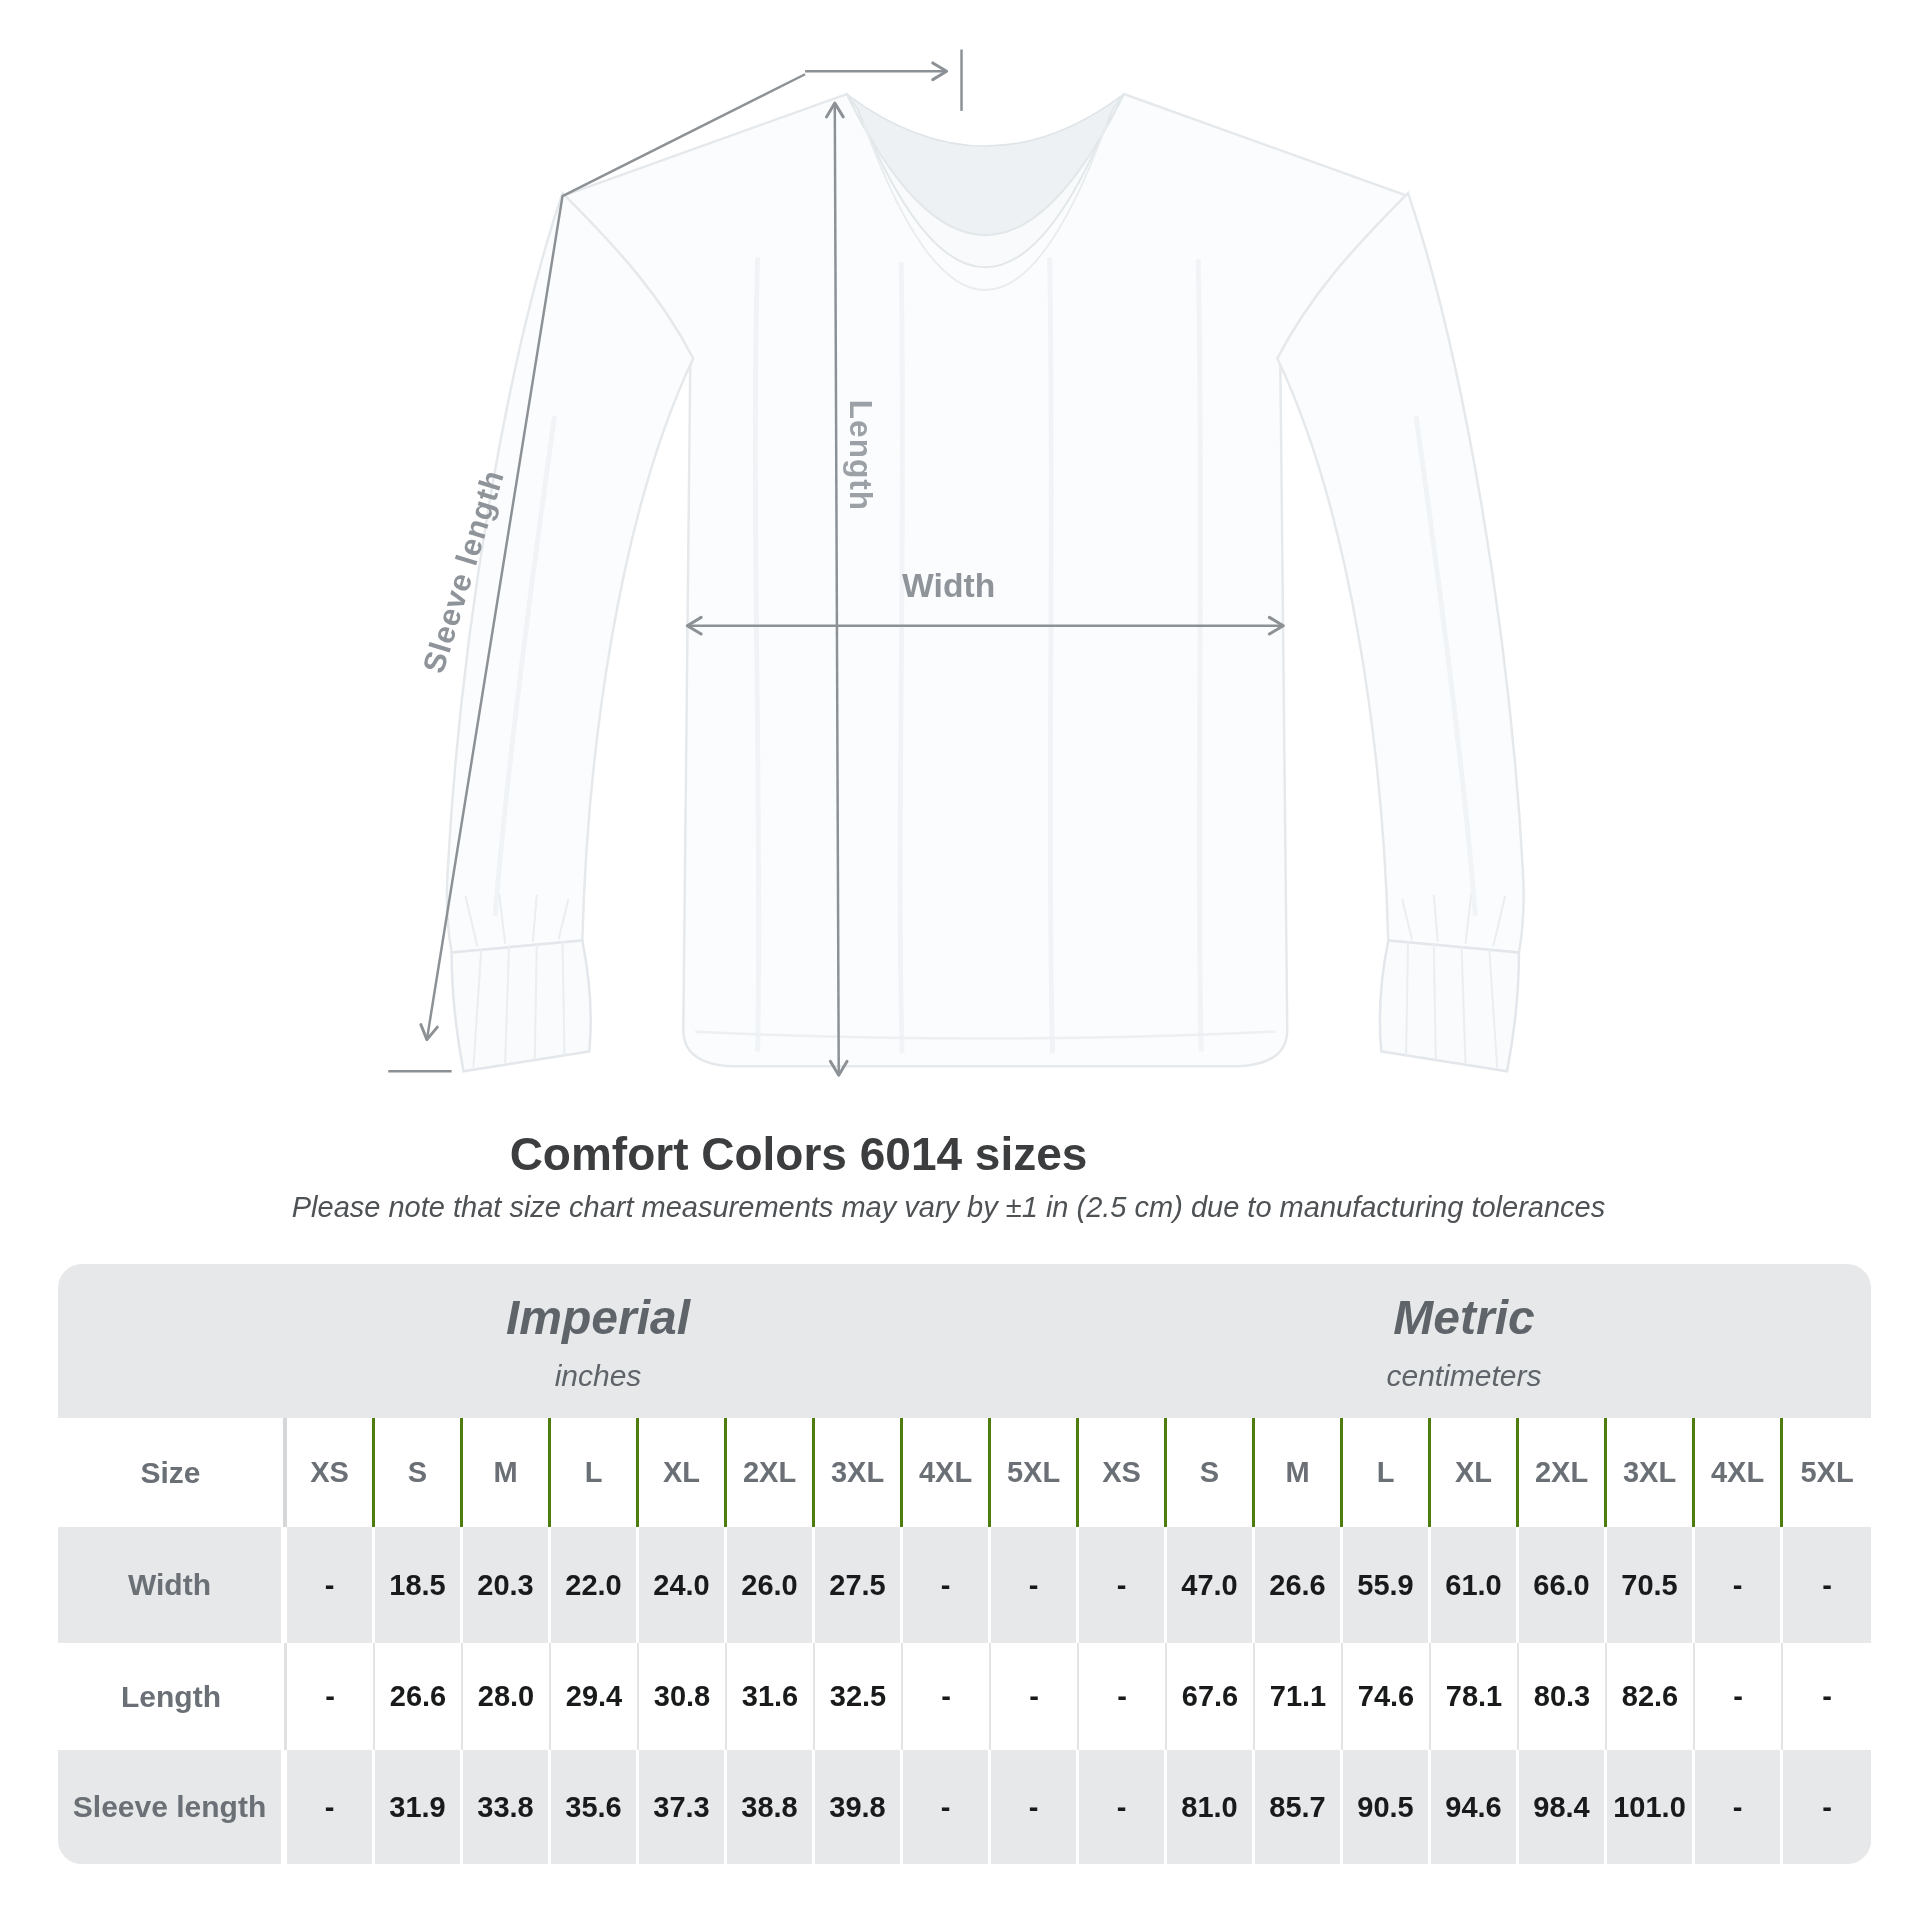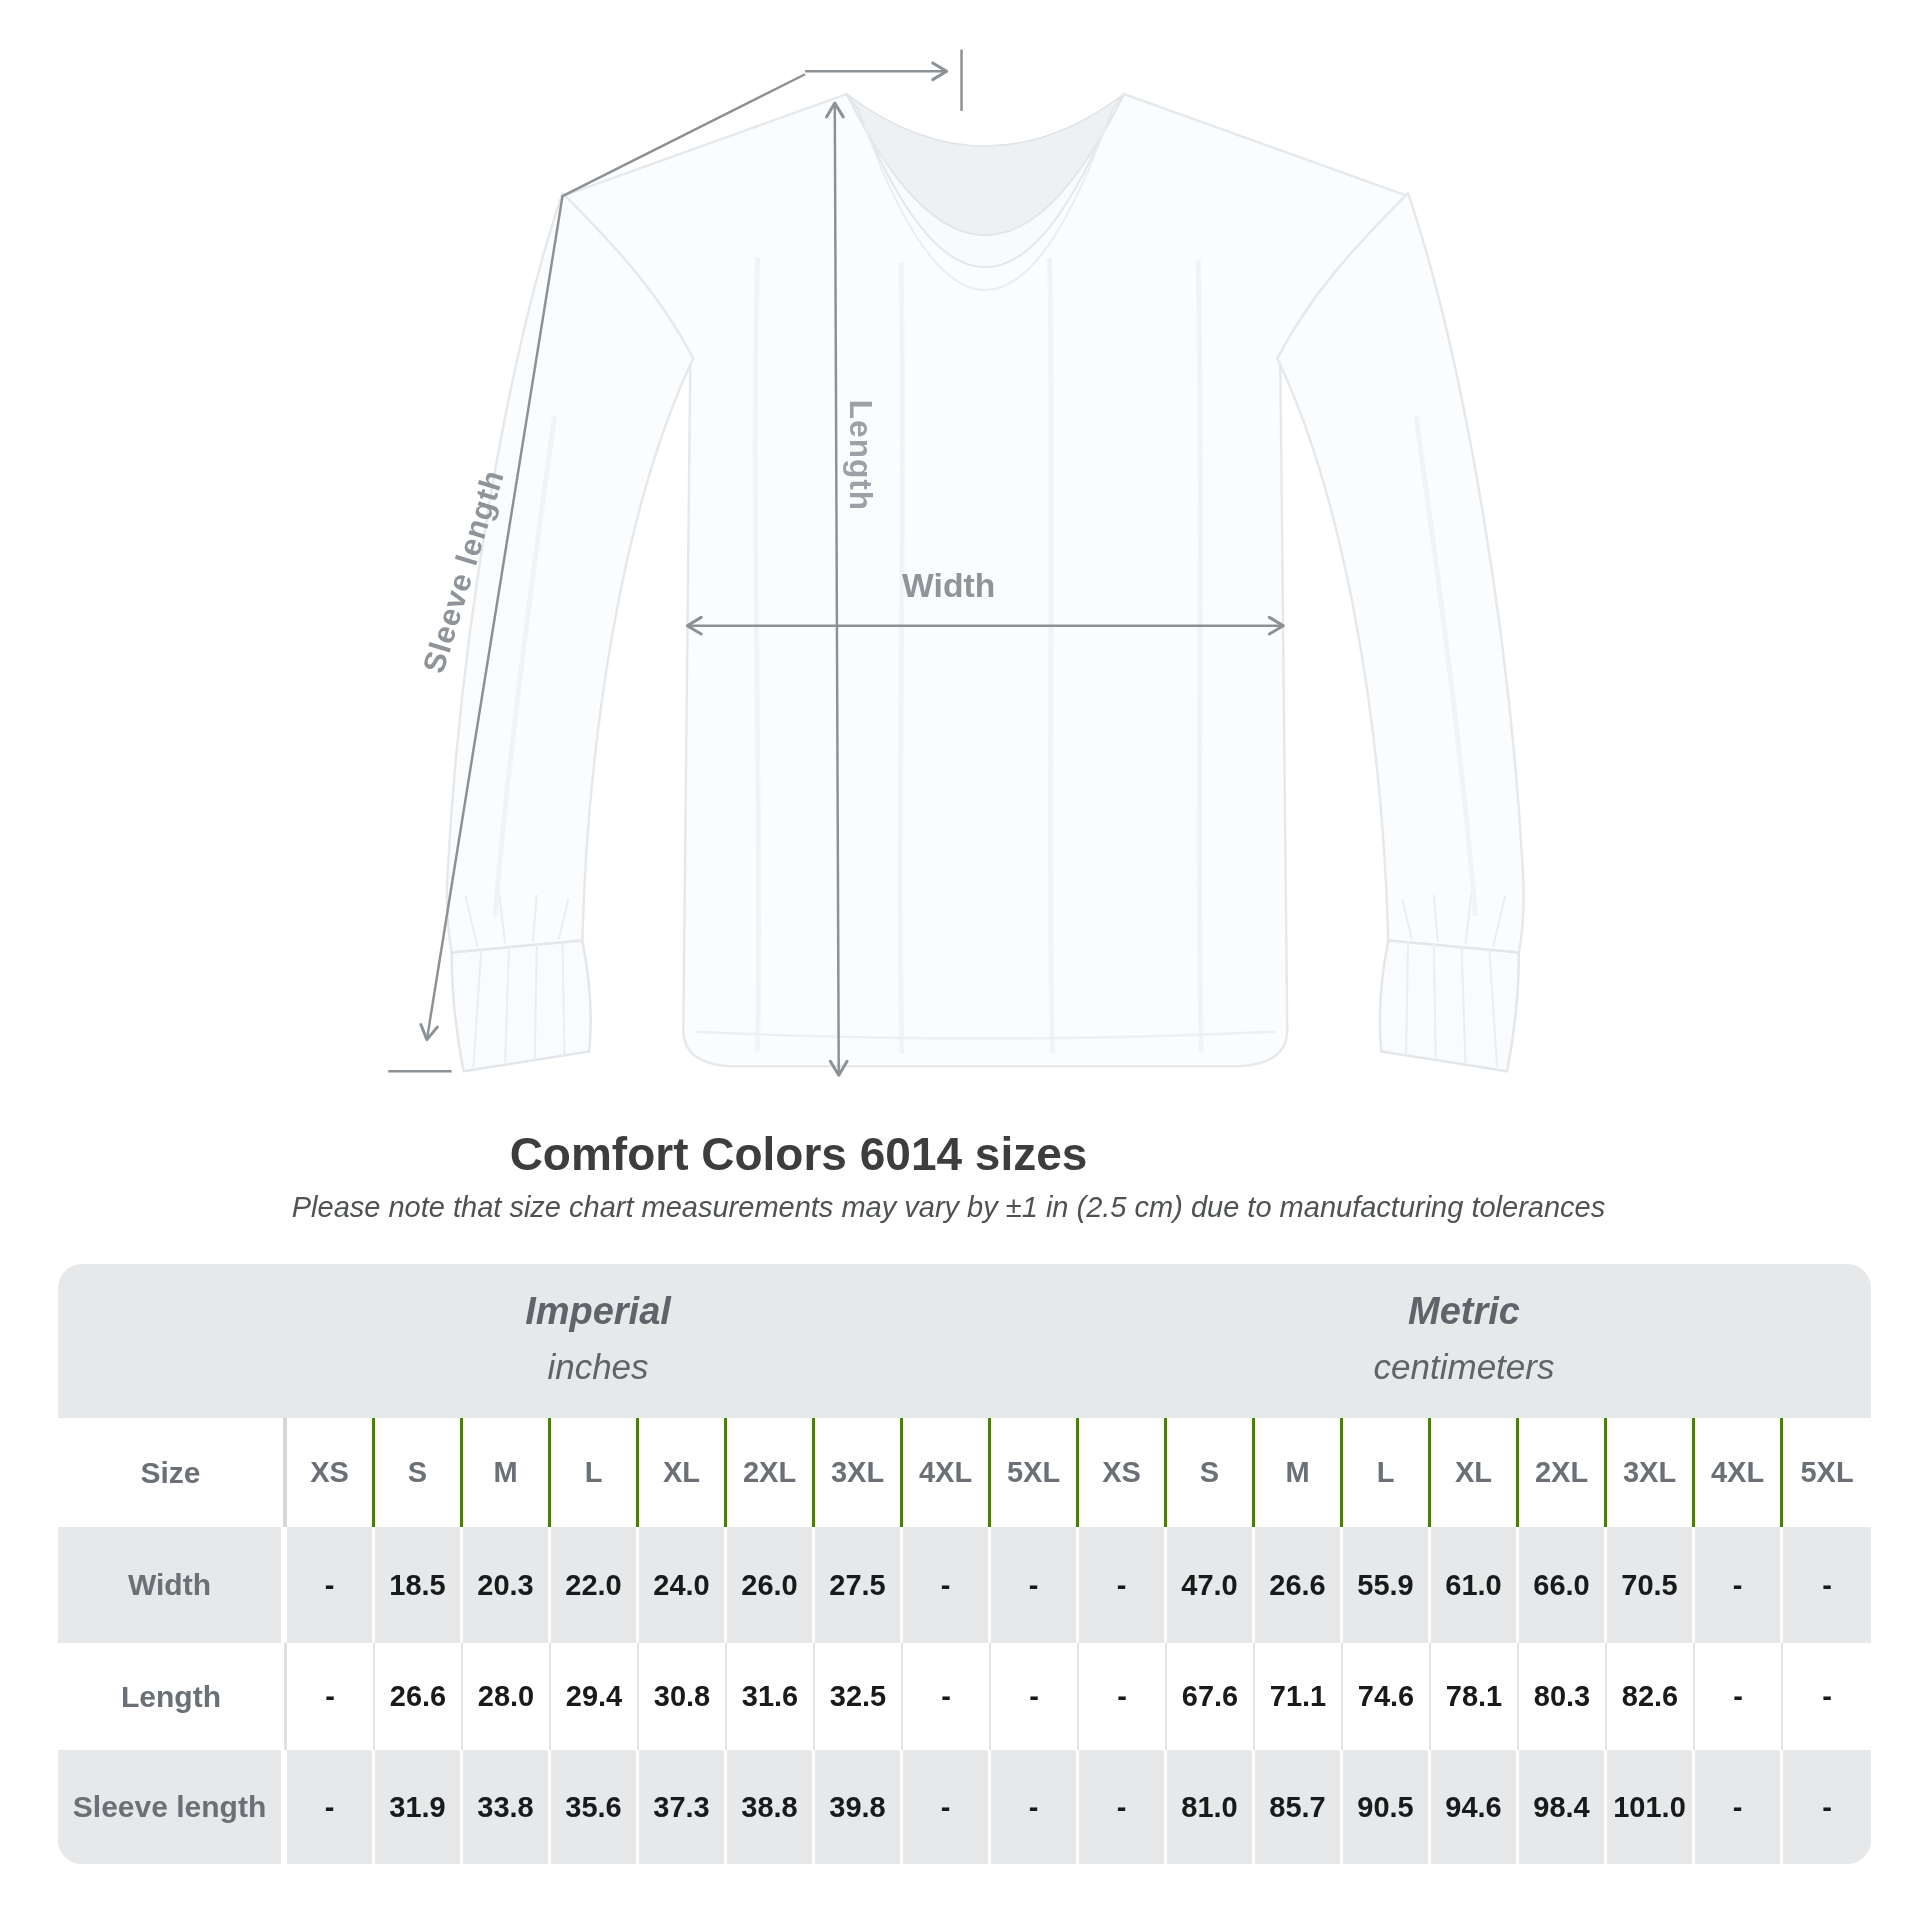--- a/index.html
+++ b/index.html
@@ -17,22 +17,22 @@
   .title{position:absolute;left:0;top:1127px;width:1597px;text-align:center;
          font-size:46px;font-weight:700;color:#3c3d3e;}
   .subtitle{position:absolute;left:0;top:1191px;width:1897px;text-align:center;
          font-size:29px;font-style:italic;color:#4f5254;}
 
   
   .tablewrap{position:absolute;left:58px;top:1264px;width:1813px;height:600px;
          background:#e7e8e9;border-radius:24px;overflow:hidden;}
   .band{position:absolute;left:0;top:0;width:100%;height:154px;}
   .gcol{position:absolute;top:26px;width:436px;text-align:center;color:#5e6469;}
-  .gcol .gname{font-size:38px;font-weight:700;font-style:italic;}
-  .gcol .gunit{font-size:35px;font-style:italic;margin-top:14px;}
+  .gcol .gname{font-size:48px;font-weight:700;font-style:italic;}
+  .gcol .gunit{font-size:30px;font-style:italic;margin-top:14px;}
   .g-imperial{left:322px;}
   .g-metric{left:1188px;}
 
   .grid{position:absolute;left:0;top:154px;right:0;bottom:0;display:grid;
         grid-template-columns:229px repeat(18,1fr);
         grid-template-rows:109px 116px 107px 1fr;}
   .c{display:flex;align-items:center;justify-content:center;
      font-size:29px;font-weight:700;color:#191a1b;white-space:nowrap;}
   .hc{background:#ffffff;color:#6a7076;font-size:29px;border-right:3px solid #4d7c0f;}
   .lc{color:#6a7076;font-size:30px;}

